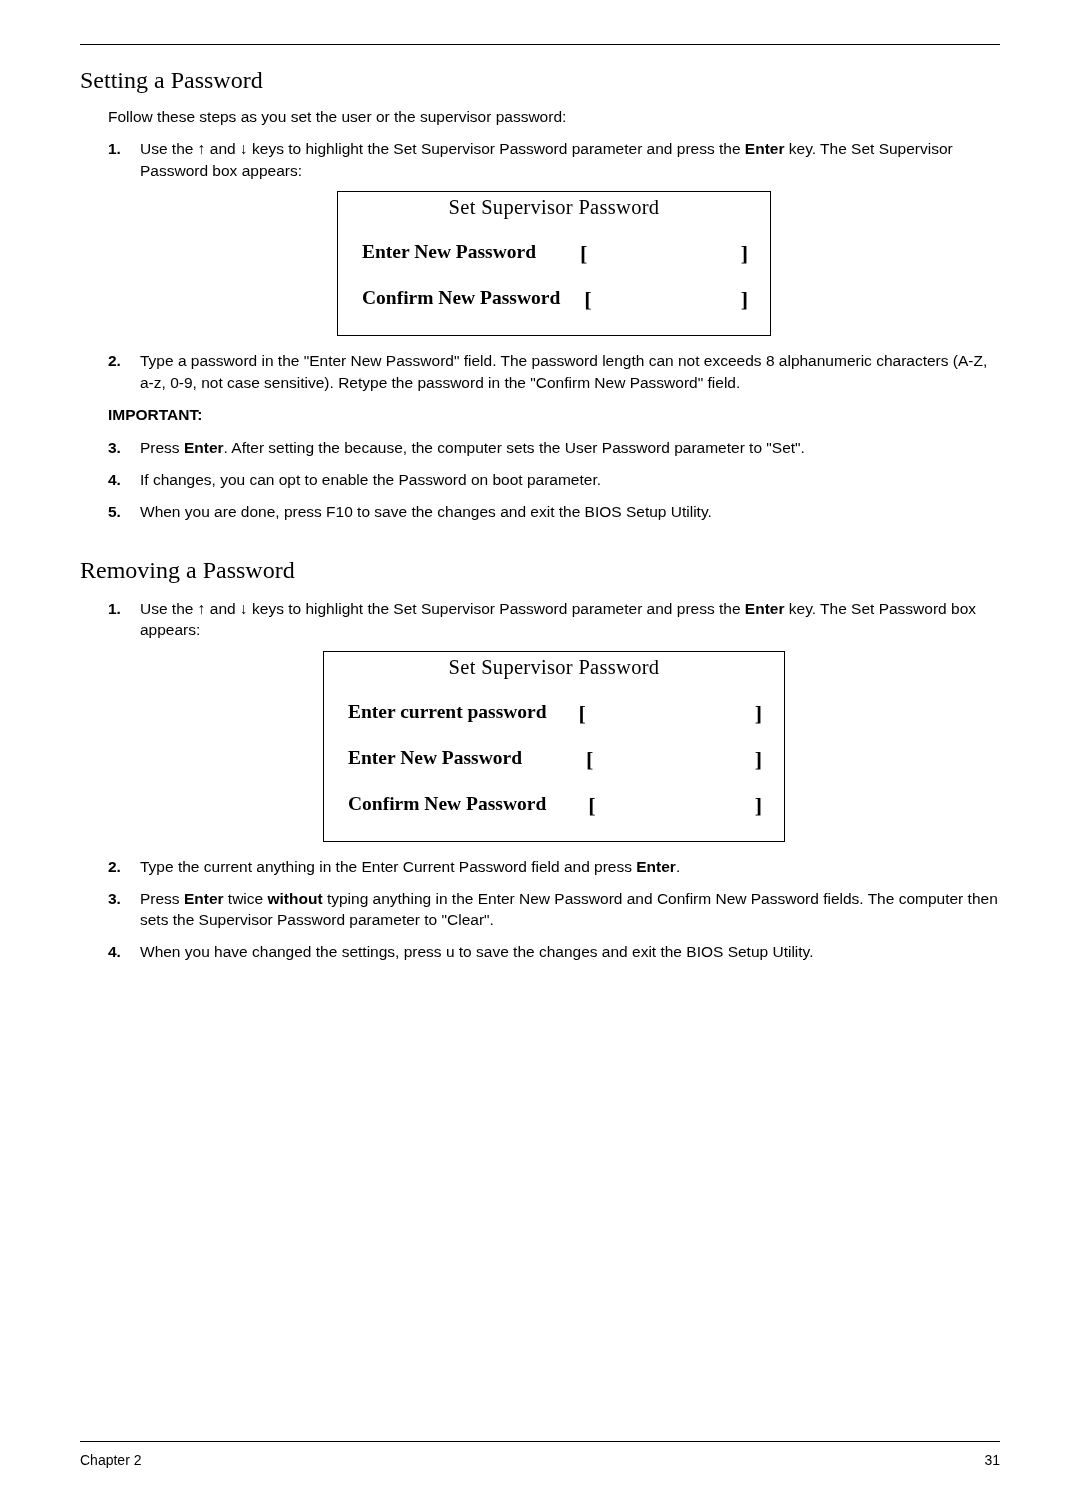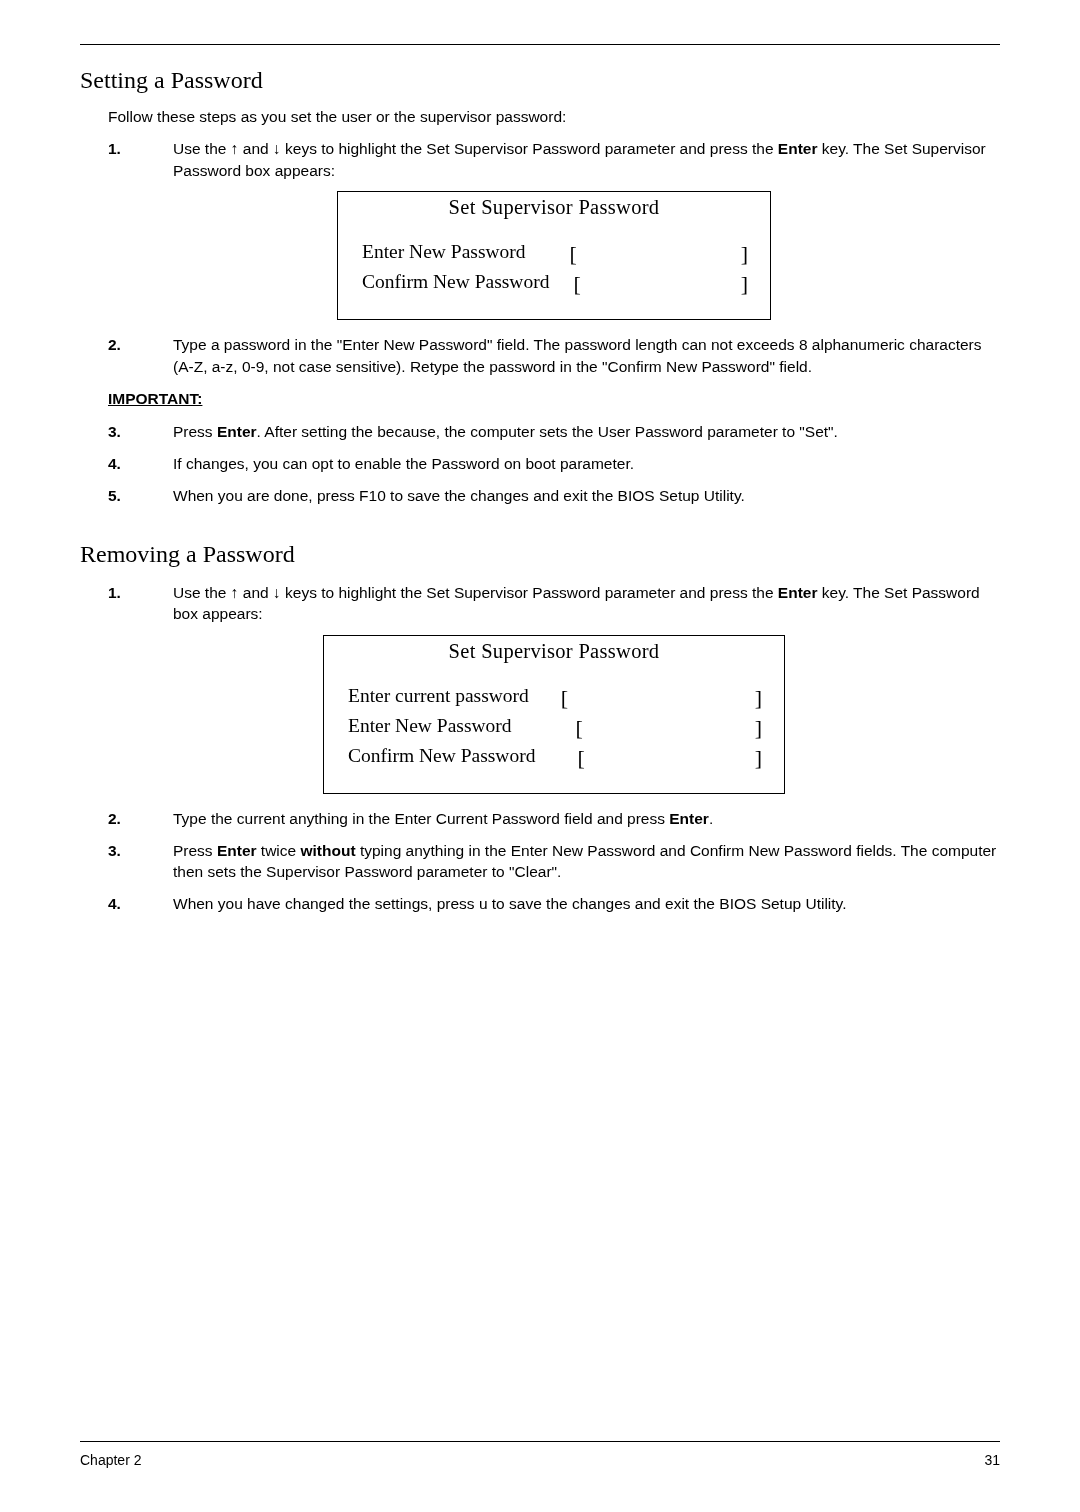--- a/index.html
+++ b/index.html
@@ -41,52 +41,52 @@
     .step {
       display: flex;
       font-size: 15.5px;
       margin-bottom: 10px;
       line-height: 1.4;
     }
     .step-num {
       flex: 0 0 32px;
       font-weight: bold;
     }
-    .step-text { flex: 1; margin-left: 33px; }
+    .step-text { flex: 1; }
     .bold { font-weight: bold; }
     .arrow { font-family: 'Arial Unicode MS', Arial, sans-serif; }
     .important-row {
       display: flex;
       font-size: 15.5px;
       margin: 10px 0 12px 0;
       line-height: 1.4;
     }
     .important-label {
       font-weight: bold;
-      text-decoration: underline;
     }
     .bios-box {
       border: 1.8px solid #000;
       margin: 8px auto 14px auto;
       padding: 4px 22px 22px 22px;
       font-family: Georgia, 'Times New Roman', serif;
     }
     .bios-box-1 { width: 434px; }
     .bios-box-2 { width: 462px; }
     .bios-title {
       text-align: center;
       font-size: 20.5px;
       letter-spacing: 0.3px;
       margin-bottom: 22px;
     }
     .bios-row {
       display: flex;
       font-size: 19.5px;
-      margin-top: 4px;
+      margin-top: 20px;
       padding-left: 2px;
+      font-weight: bold;
     }
     .bios-row:first-of-type { margin-top: 0; }
     .bios-field-label { flex: 0 0 auto; }
     .bios-gap { flex: 1; }
     .bios-bracket { font-family: Georgia, serif; font-size: 22px; }
     .footer {
       position: absolute;
       left: 80px;
       right: 80px;
       bottom: 44px;

